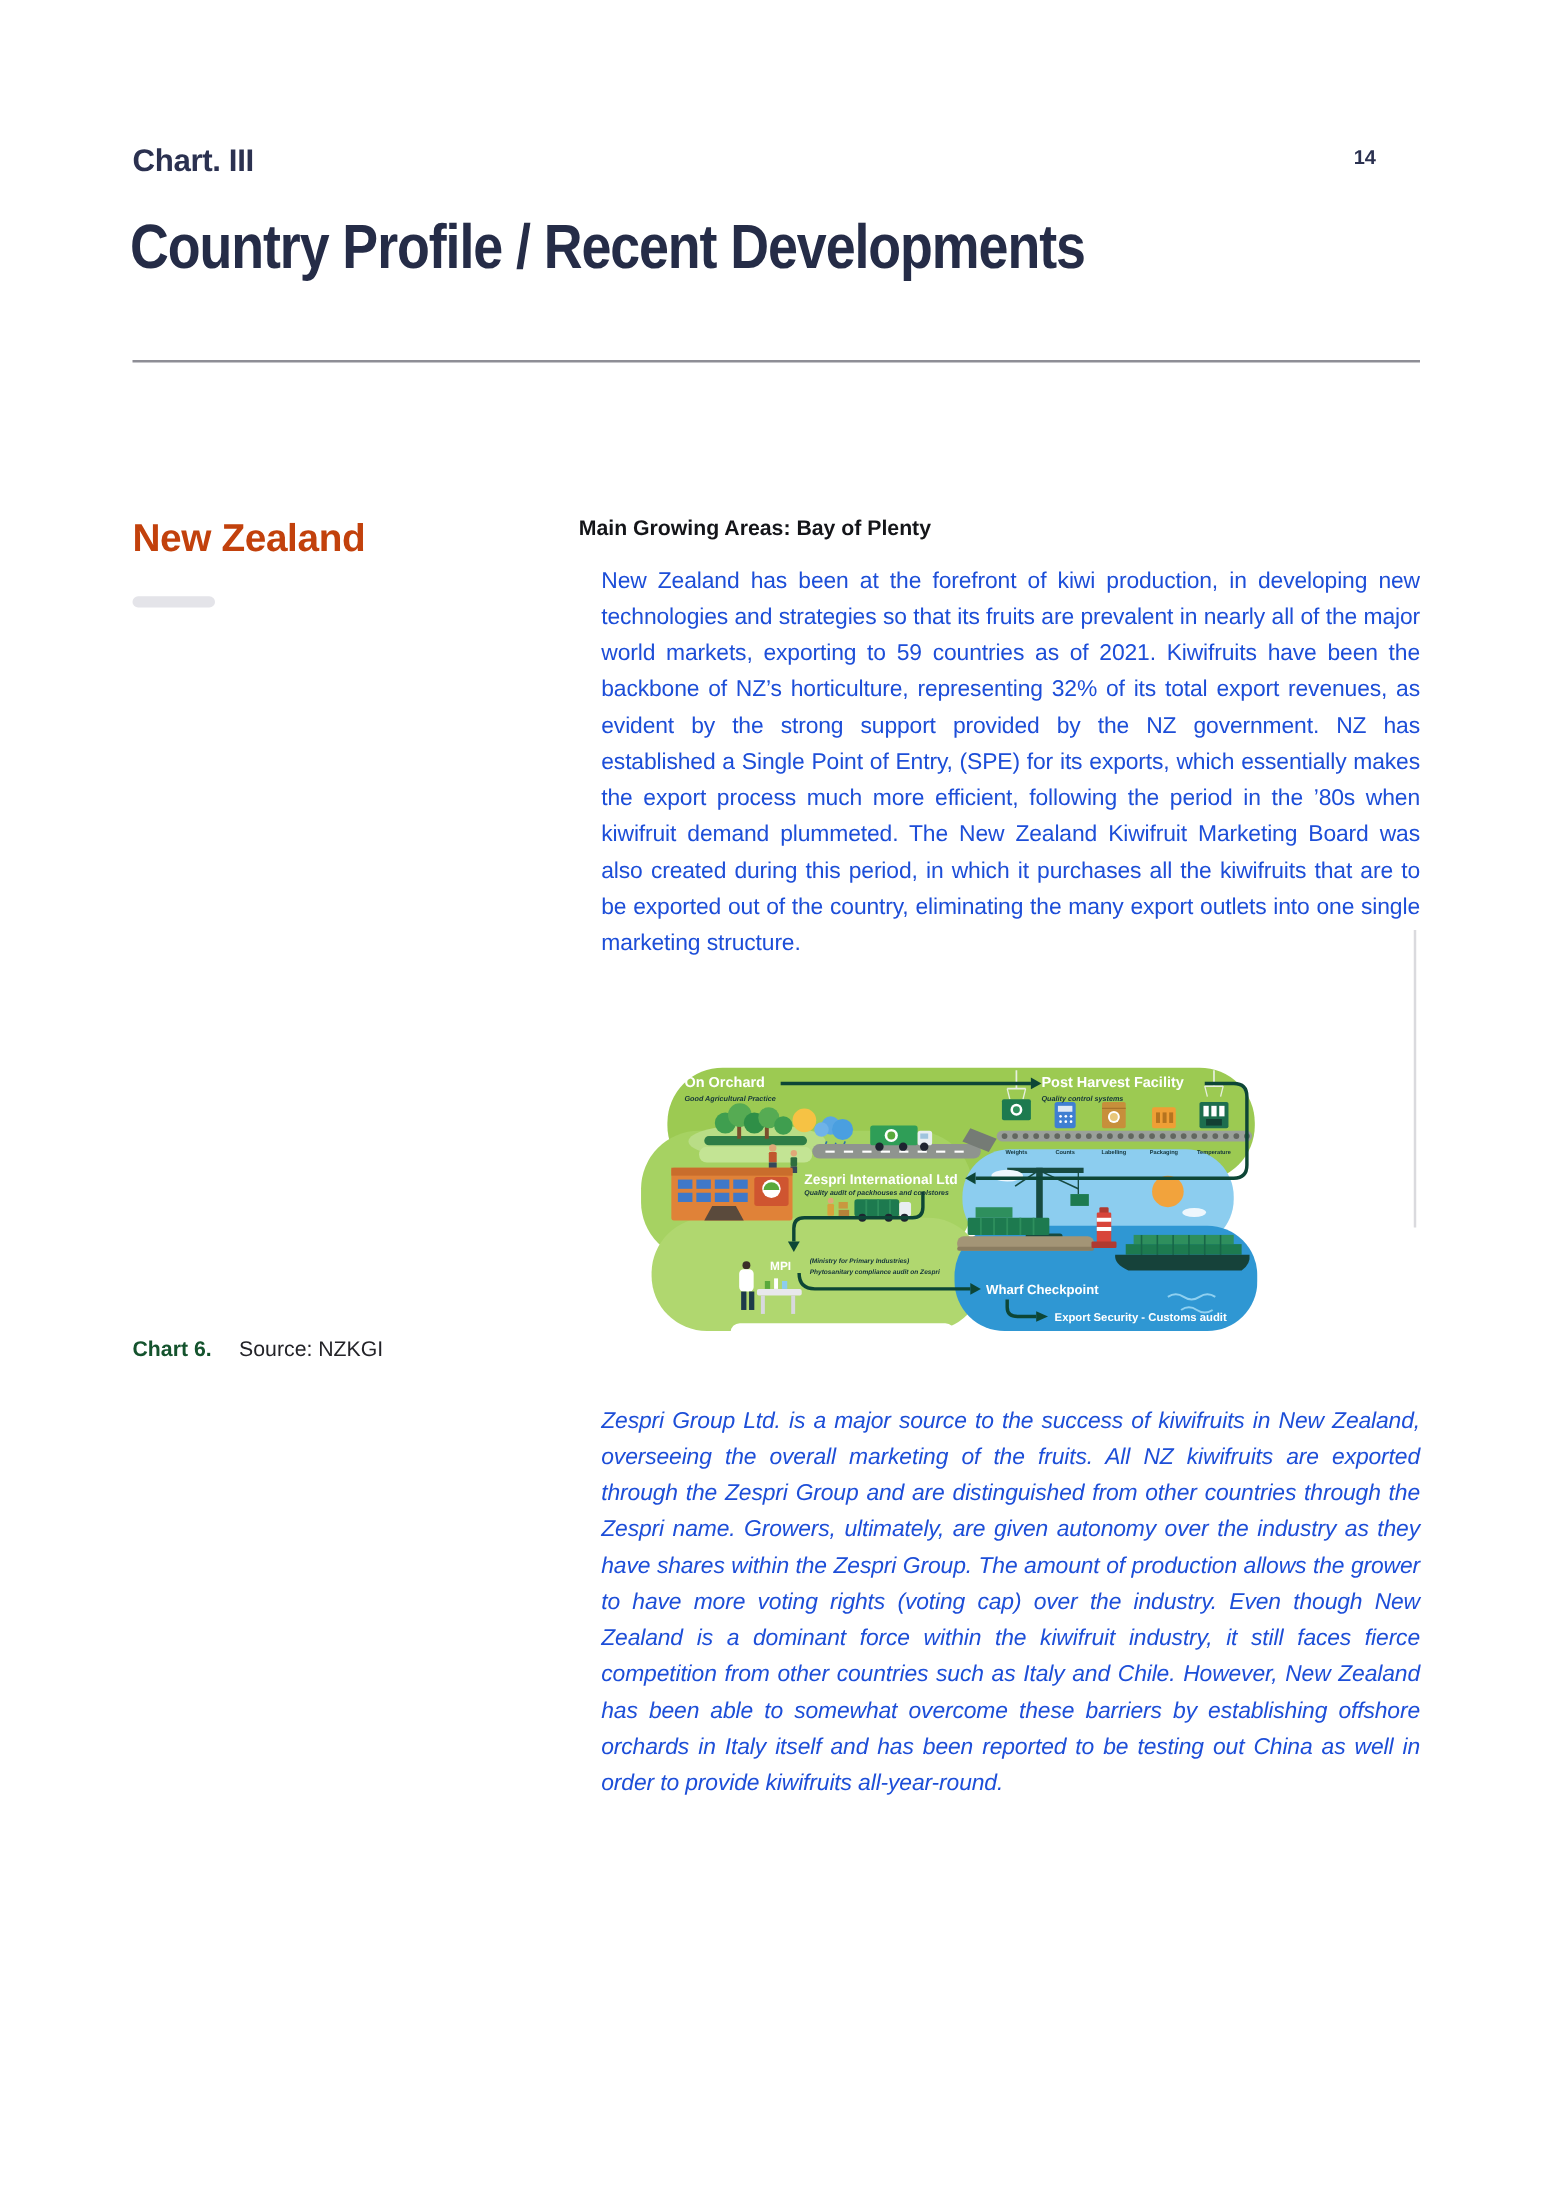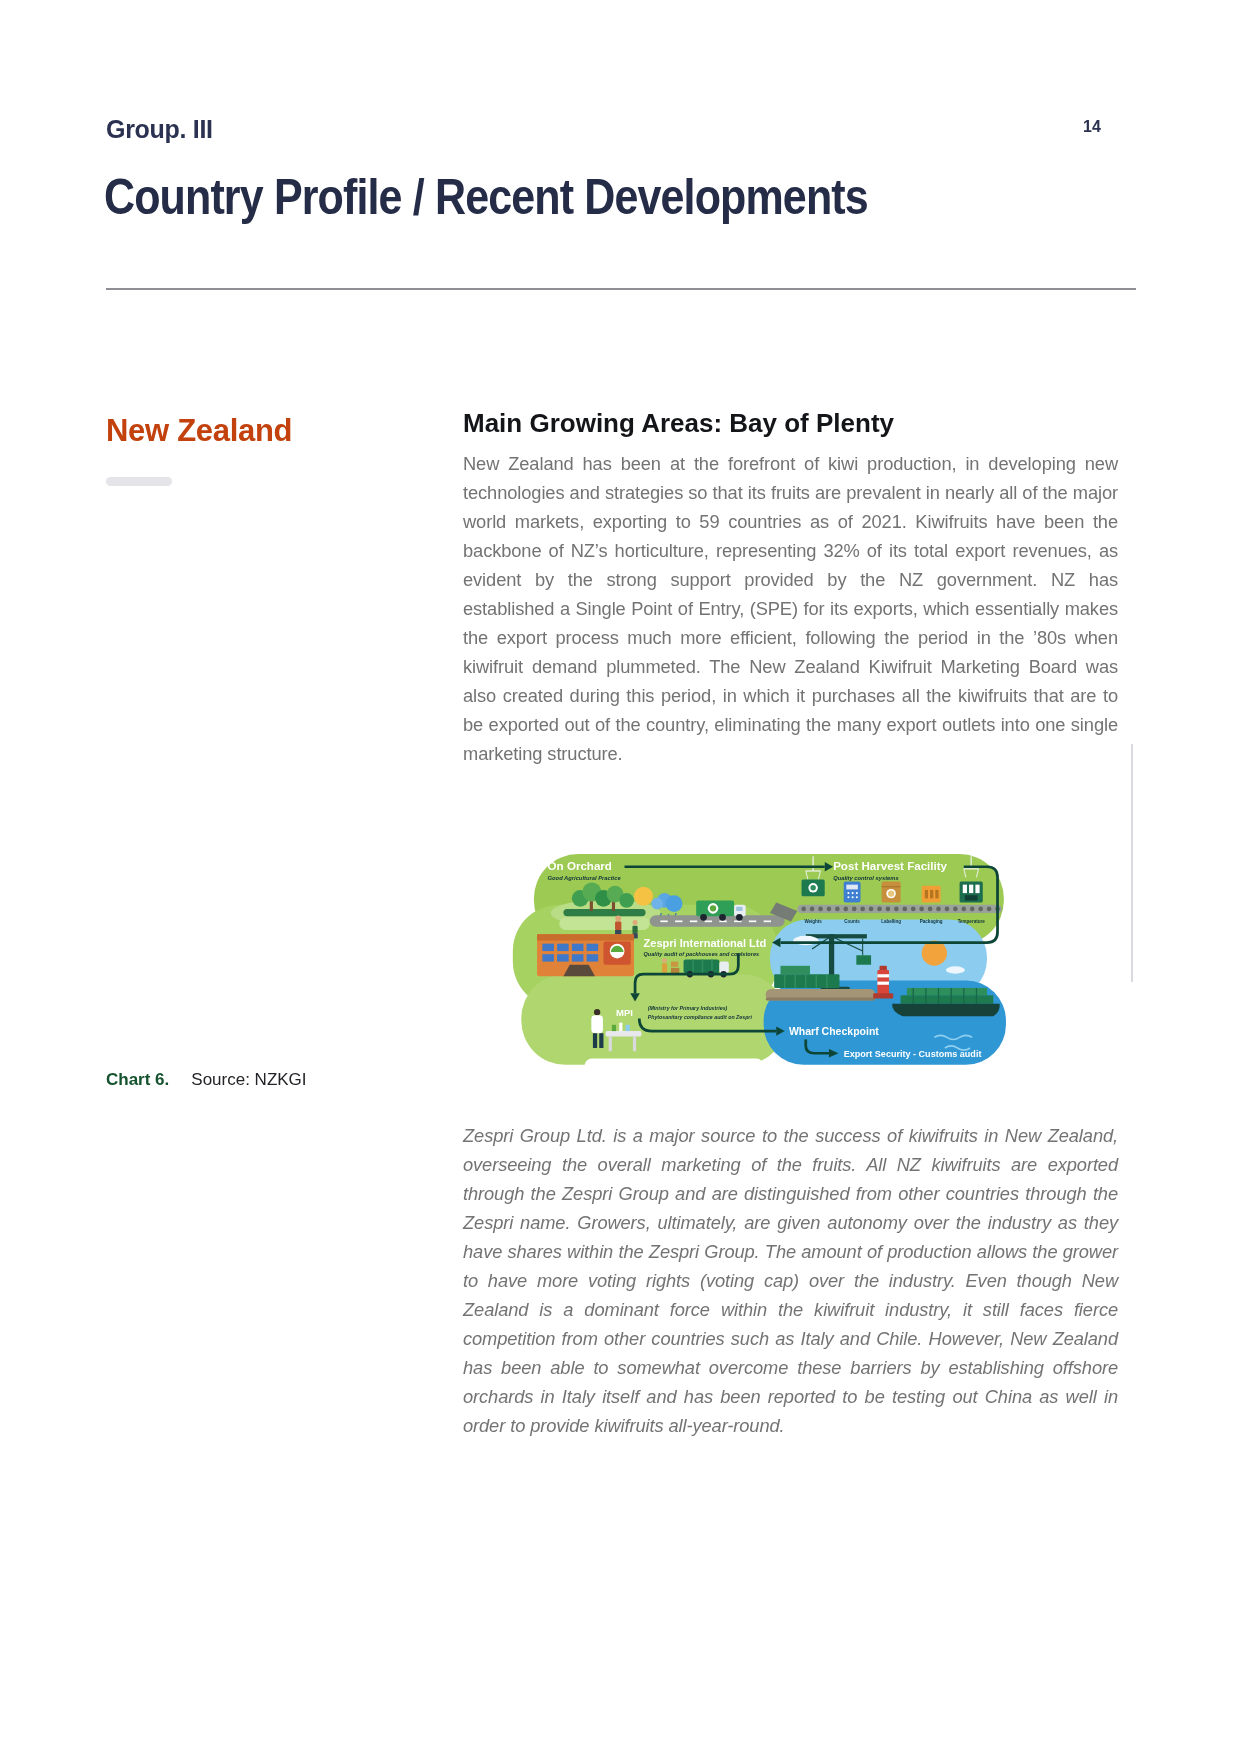--- a/index.html
+++ b/index.html
@@ -27,45 +27,45 @@
   .nz-heading {
     position:absolute; left:106px; top:414px;
     font-size:31px; line-height:33px; font-weight:700; letter-spacing:-0.3px; color:#c2410c;
   }
   .accent-bar {
     position:absolute; left:106px; top:477px; width:66px; height:9px;
     border-radius:4.5px; background:#e4e4e9;
   }
   .sub-heading {
     position:absolute; left:463px; top:410px;
-    font-size:26px; line-height:26px; font-weight:700; color:#141519;
+    font-size:17px; line-height:26px; font-weight:700; color:#141519;
   }
   .body-para {
-    position:absolute; left:463px; width:655px;
-    font-size:18.3px; line-height:29px; color:#737373;
+    position:absolute; left:481px; width:655px;
+    font-size:18.3px; line-height:29px; color:#1d4ed8;
     text-align:justify; letter-spacing:-0.1px;
   }
   .para-1 { top:449px; }
   .para-2 { top:1121px;font-style:italic; }
   .figure-svg { position:absolute; left:458px; top:852px; width:548px; height:216px; }
   .v-line { position:absolute; left:1131px; top:744px; width:2px; height:238px; background:#dadade; }
   .caption { position:absolute; left:106px; top:1070px; font-size:17px; color:#232328; }
   .caption .cap-label { font-weight:700; color:#14532d; }
   .caption .cap-source { margin-left:22px; font-weight:400; }
   svg text { font-family:"Liberation Sans", sans-serif; }
   .ig-title { fill:#ffffff; font-weight:700; }
   .ig-sub   { fill:#14343a; font-weight:700; font-style:italic; }
   .ig-step  { fill:#14343a; font-weight:700; }
 </style>
 </head>
 <body>
 
 <div class="page">
 
-  <div class="part-label">Group. III</div>
+  <div class="part-label">Chart. III</div>
   <div class="page-num">14</div>
   <h1 class="doc-title">Country Profile / Recent Developments</h1>
   <div class="rule"></div>
 
   <h2 class="nz-heading">New Zealand</h2>
   <div class="accent-bar"></div>
 
   <h3 class="sub-heading">Main Growing Areas: Bay of Plenty</h3>
   <p class="body-para para-1">New Zealand has been at the forefront of kiwi production, in developing new technologies and strategies so that its fruits are prevalent in nearly all of the major world markets, exporting to 59 countries as of 2021. Kiwifruits have been the backbone of NZ’s horticulture, representing 32% of its total export revenues, as evident by the strong support provided by the NZ government.  NZ has established a Single Point of Entry, (SPE) for its exports, which essentially makes the export process much more efficient, following the period in the ’80s when kiwifruit demand plummeted. The New Zealand Kiwifruit Marketing Board was also created during this period, in which it purchases all the kiwifruits that are to be exported out of the country, eliminating the many export outlets into one single marketing structure.</p>
 

